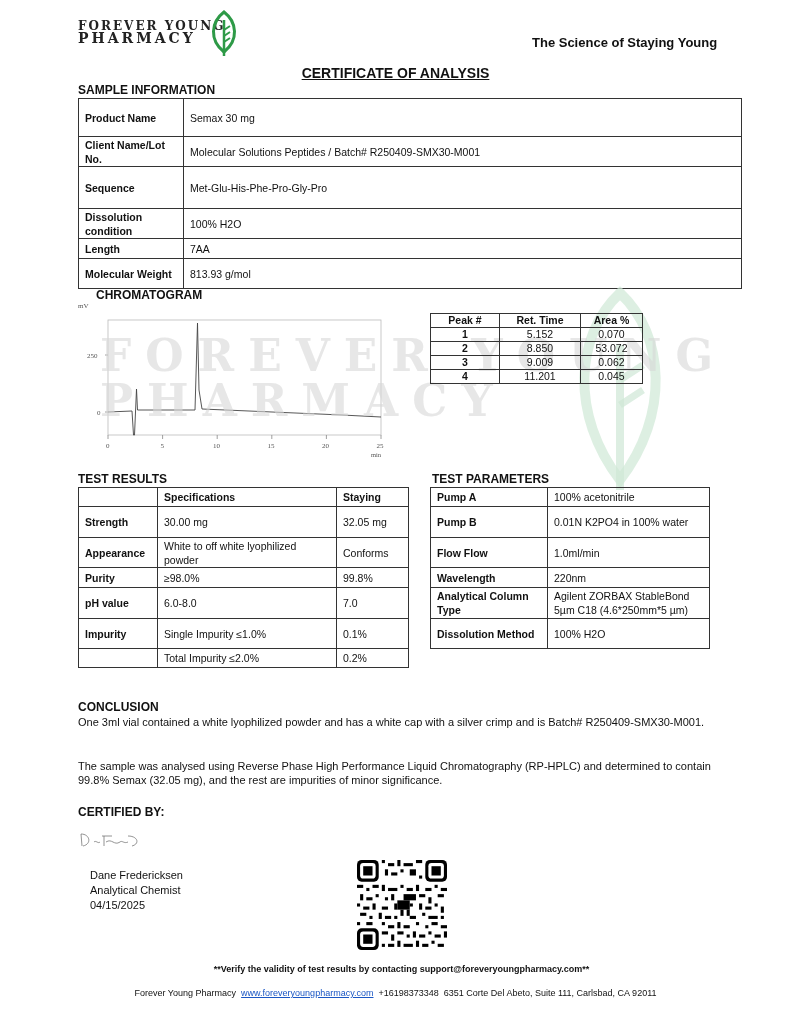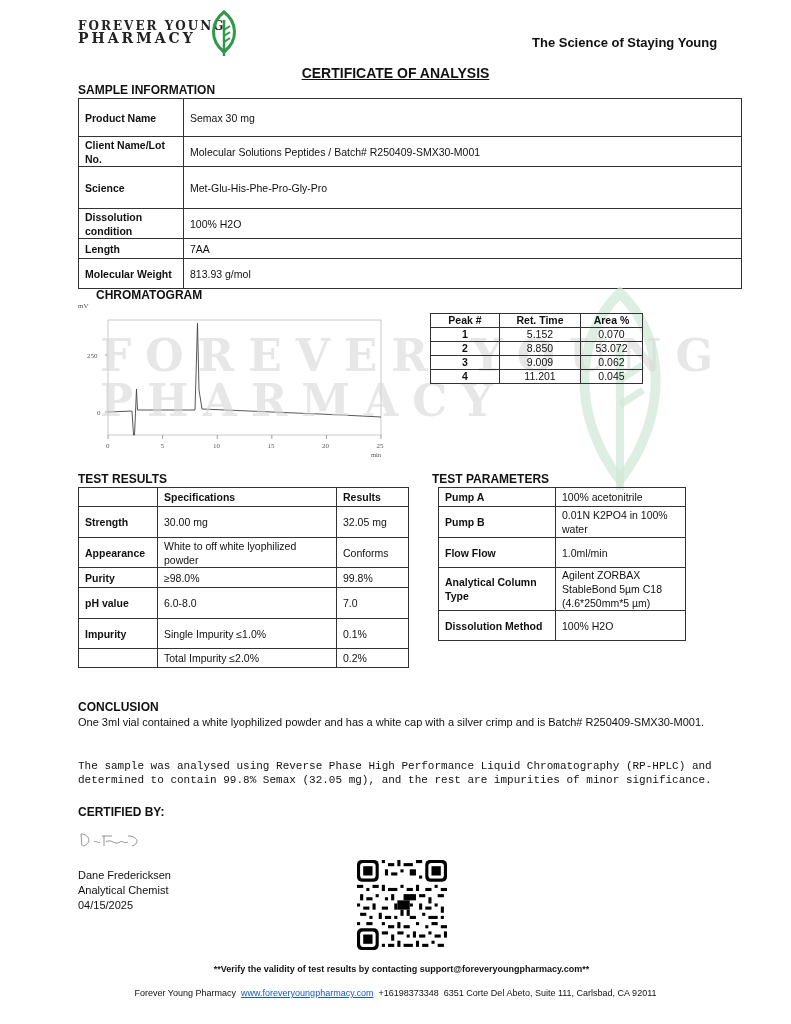--- a/index.html
+++ b/index.html
@@ -40,21 +40,21 @@
   <tbody>
       <tr style="height:38px;">
     <td class="lbl" style="width:92px;">Product Name</td>
     <td>Semax 30 mg</td>
   </tr>
   <tr style="height:30px;">
     <td class="lbl">Client Name/Lot No.</td>
     <td>Molecular Solutions Peptides / Batch# R250409-SMX30-M001</td>
   </tr>
   <tr style="height:42px;">
-    <td class="lbl">Science</td>
+    <td class="lbl">Sequence</td>
     <td>Met-Glu-His-Phe-Pro-Gly-Pro</td>
   </tr>
   <tr style="height:30px;">
     <td class="lbl">Dissolution condition</td>
     <td>100% H2O</td>
   </tr>
   <tr style="height:20px;">
     <td class="lbl">Length</td>
     <td>7AA</td>
   </tr>
@@ -131,21 +131,21 @@
   </tr>
 </tbody>
   </table>
 
 <div class="abs section-title" style="left:78px;top:472px;">TEST RESULTS</div>
 <table class="abs" style="left:78px;top:487px;width:331px;">
   <tbody>
       <tr style="height:19px;">
     <th style="width:66px;"></th>
     <th style="width:166px;">Specifications</th>
-    <th>Results</th>
+    <th>Staying</th>
   </tr>
   <tr style="height:31px;">
     <td class="lbl">Strength</td>
     <td>30.00 mg</td>
     <td>32.05 mg</td>
   </tr>
   <tr style="height:30px;">
     <td class="lbl">Appearance</td>
     <td>White to off white lyophilized powder</td>
     <td>Conforms</td>
@@ -167,54 +167,58 @@
   </tr>
   <tr style="height:19px;">
     <td class="lbl"></td>
     <td>Total Impurity ≤2.0%</td>
     <td>0.2%</td>
   </tr>
 </tbody>
   </table>
 
 <div class="abs section-title" style="left:432px;top:472px;">TEST PARAMETERS</div>
-<table class="abs" style="left:430px;top:487px;width:248px;margin-left:8px;">
+<table class="abs" style="left:430px;top:487px;width:280px;">
   <tbody>
       <tr style="height:19px;">
     <td class="lbl" style="width:104px;">Pump A</td>
     <td>100% acetonitrile</td>
   </tr>
   <tr style="height:31px;">
     <td class="lbl">Pump B</td>
     <td>0.01N K2PO4 in 100% water</td>
   </tr>
   <tr style="height:30px;">
     <td class="lbl">Flow Flow</td>
     <td>1.0ml/min</td>
   </tr>
+  <tr style="height:20px;">
+    <td class="lbl">Wavelength</td>
+    <td>220nm</td>
+  </tr>
   <tr style="height:31px;">
     <td class="lbl">Analytical Column Type</td>
     <td>Agilent ZORBAX StableBond 5µm C18 (4.6*250mm*5 µm)</td>
   </tr>
   <tr style="height:30px;">
     <td class="lbl">Dissolution Method</td>
     <td>100% H2O</td>
   </tr>
 </tbody>
   </table>
 
 <div class="abs section-title" style="left:78px;top:700px;">CONCLUSION</div>
 <div class="abs para" style="left:78px;top:715px;">One 3ml vial contained a white lyophilized powder and has a white cap with a silver crimp and is Batch# R250409-SMX30-M001.</div>
-<div class="abs para" style="left:78px;top:759px;font-family:Liberation Mono, monospace;">The sample was analysed using Reverse Phase High Performance Liquid Chromatography (RP-HPLC) and determined to contain 99.8% Semax (32.05 mg), and the rest are impurities of minor significance.</div>
+<div class="abs para" style="left:78px;top:759px;">The sample was analysed using Reverse Phase High Performance Liquid Chromatography (RP-HPLC) and determined to contain 99.8% Semax (32.05 mg), and the rest are impurities of minor significance.</div>
 
 <div class="abs section-title" style="left:78px;top:805px;">CERTIFIED BY:</div>
 <svg class="abs" style="left:78px;top:830px;" width="66" height="20" viewBox="0 0 66 20">
   <path d="M3 4 L4 16 M3 4 C12 4 14 14 5 16 M16 12 C18 10 20 14 22 12 M26 6 L26 16 M24 6 L34 6 M28 12 C34 8 36 16 42 12 C44 10 46 14 50 12 M50 6 C60 6 62 14 54 16" fill="none" stroke="#777" stroke-width="0.8"></path>
 </svg>
-<div class="abs" style="left:78px;top:868px;font-size:11px;line-height:15px;">
+<div class="abs" style="left:90px;top:868px;font-size:11px;line-height:15px;">
   <div>Dane Fredericksen</div>
   <div>Analytical Chemist</div>
   <div>04/15/2025</div>
 </div>
 
 <svg class="abs" style="left:357px;top:860px;" width="90" height="90" viewBox="0 0 29 29">
   <rect x="0" y="0" width="29" height="29" fill="#fff"></rect>
   <g fill="#000">
     <rect x="0" y="0" width="7" height="7" rx="1.5"></rect>
       <rect x="1" y="1" width="5" height="5" rx="1" fill="#fff"></rect>

